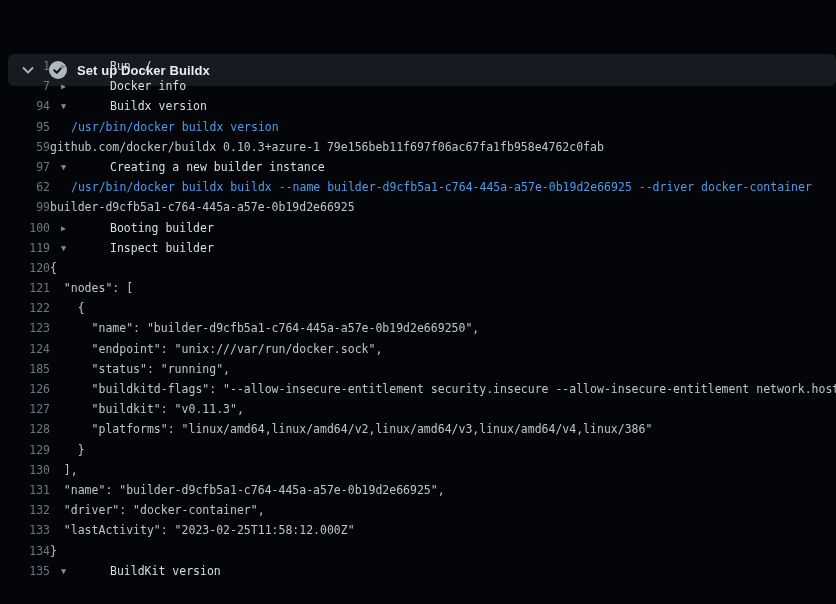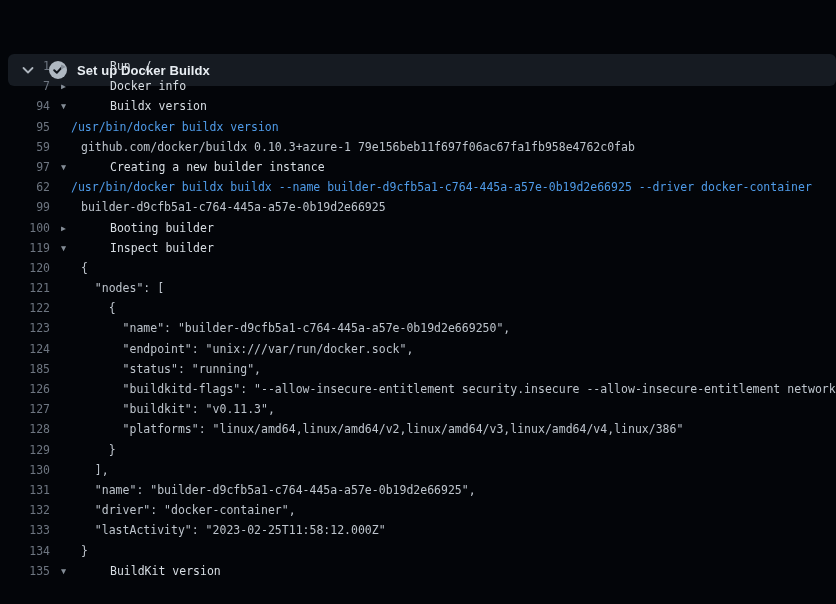--- a/index.html
+++ b/index.html
@@ -27,21 +27,21 @@
     width:50px;flex:none;text-align:right;color:#6e7681;cursor:pointer;
     font-size:11.5px;
   }
   .tri{
     width:14px;flex:none;margin-left:11px;color:#848d97;font-size:8.5px;
     text-align:left;cursor:pointer;position:relative;top:-1px;
   }
   .text{white-space:pre;}
   .row.group .text{color:#d7dde3;padding-left:35px;}
   .row.command .text{color:#4f9be8;margin-left:21px;}
-  .row.output  .text{color:#bdc4cc;margin-left:31px;text-align:right;}
+  .row.output  .text{color:#bdc4cc;text-align:right;}
 </style>
 </head>
 <body>
 
 <div id="screen">
 
   <div class="step-header">
     <svg class="chev" width="16" height="16" viewBox="0 0 16 16">
       <path d="M3.5 6 L8 10.5 L12.5 6" fill="none" stroke="#adb5bd" stroke-width="1.8" stroke-linecap="round" stroke-linejoin="round"></path>
     </svg>

